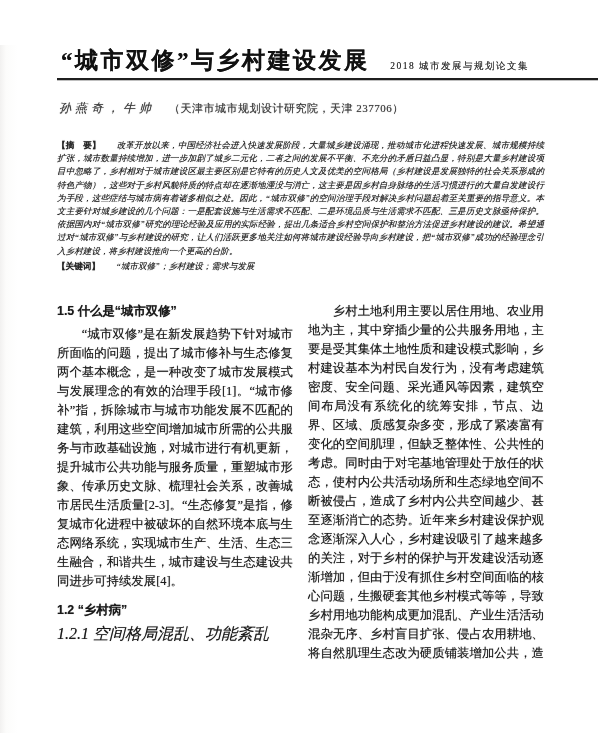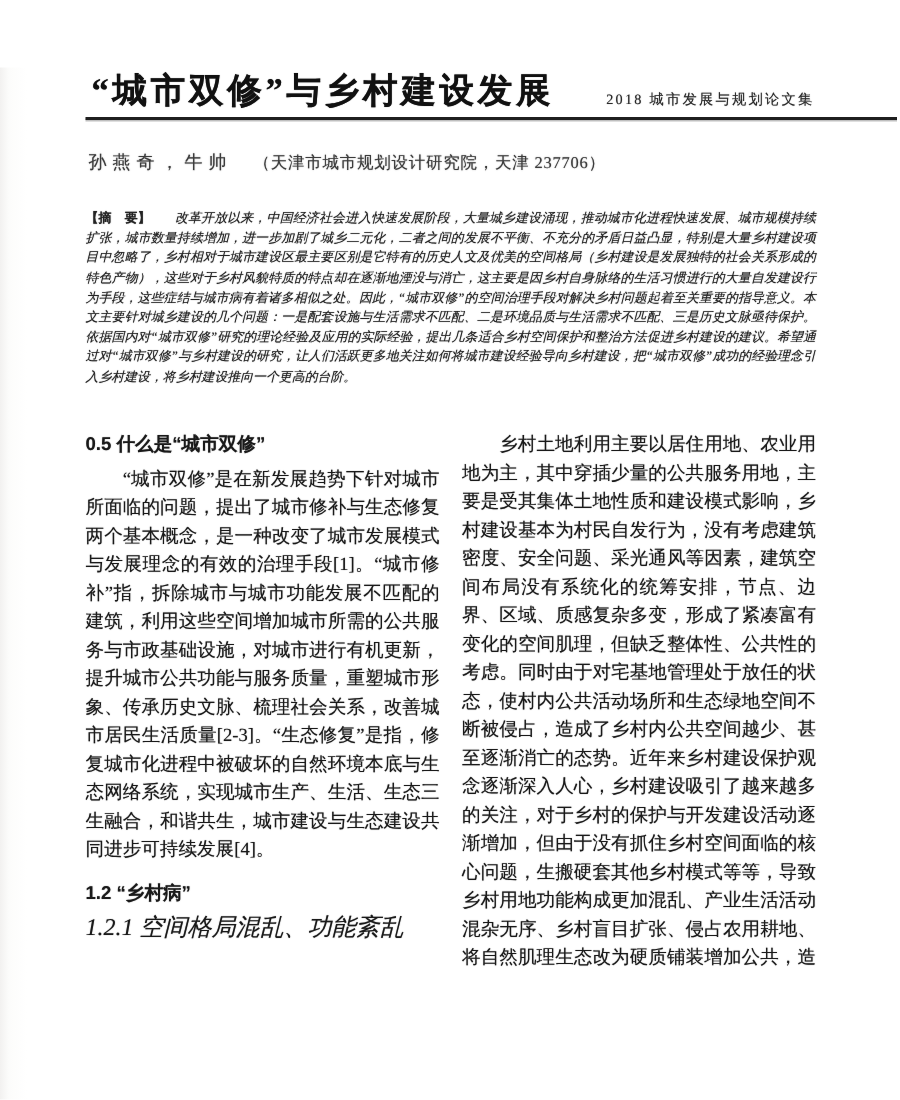--- a/index.html
+++ b/index.html
@@ -8,42 +8,42 @@
     background:#ffffff;
     font-family:"Liberation Serif","DejaVu Serif",serif;
     color:#1d1d1d;
   }
   .page{
     position:relative;width:600px;height:733px;
     background:linear-gradient(to right, #f2f1f0 0px, #fcfcfb 6px, #ffffff 18px);
   }
   
   .running-head{
-    position:absolute;top:15px;right:57px;
+    position:absolute;top:15px;right:71px;
     font-size:9.5px;letter-spacing:1.5px;color:#2b2b2b;
     text-shadow:0 0 0.6px rgba(70,70,70,.75);
   }
   .head-rule{
     position:absolute;top:33px;left:57px;width:541px;height:2px;
     background:#1f1f1f;box-shadow:0 1px 0 rgba(0,0,0,.25);
   }
   .content{padding:0 56px 0 57px;}
   
   .article-title{
     margin:45px 0 0 4px;
     font-size:23px;font-weight:bold;letter-spacing:2.5px;color:#111;
     text-shadow:0 0 0.5px rgba(40,40,40,.9);
   }
   .byline{
     margin:24px 0 0 2px;font-size:12px;color:#3c3c3c;
     letter-spacing:1px;
     text-shadow:0 0 0.8px rgba(90,90,90,.8);
     filter:blur(.2px);
   }
-  .byline .authors{letter-spacing:4px;margin-right:10px;}
+  .byline .authors{letter-spacing:4px;margin-right:10px;font-style:italic;}
   .byline .affiliation{font-size:11px;letter-spacing:.5px;}
   
   .abstract-block{
     margin:22px 0 0 0;
     font-size:8.6px;line-height:13.2px;text-align:justify;
     font-style:italic;color:#242424;
     text-shadow:0 0 0.7px rgba(80,80,80,.8);
     filter:blur(.15px);
   }
   .abstract-block .lbl{font-weight:bold;font-style:normal;margin-right:16px;}
@@ -77,25 +77,28 @@
 
     <div class="byline">
       <span class="authors">孙燕奇，牛帅</span>
       <span class="affiliation">（天津市城市规划设计研究院，天津 237706）</span>
     </div>
 
     <div class="abstract-block">
       <p style="margin:0;">
         <span class="lbl">【摘　要】</span><span>改革开放以来，中国经济社会进入快速发展阶段，大量城乡建设涌现，推动城市化进程快速发展、城市规模持续扩张，城市数量持续增加，进一步加剧了城乡二元化，二者之间的发展不平衡、不充分的矛盾日益凸显，特别是大量乡村建设项目中忽略了，乡村相对于城市建设区最主要区别是它特有的历史人文及优美的空间格局（乡村建设是发展独特的社会关系形成的特色产物），这些对于乡村风貌特质的特点却在逐渐地湮没与消亡，这主要是因乡村自身脉络的生活习惯进行的大量自发建设行为手段，这些症结与城市病有着诸多相似之处。因此，“城市双修”的空间治理手段对解决乡村问题起着至关重要的指导意义。本文主要针对城乡建设的几个问题：一是配套设施与生活需求不匹配、二是环境品质与生活需求不匹配、三是历史文脉亟待保护。依据国内对“城市双修”研究的理论经验及应用的实际经验，提出几条适合乡村空间保护和整治方法促进乡村建设的建议。希望通过对“城市双修”与乡村建设的研究，让人们活跃更多地关注如何将城市建设经验导向乡村建设，把“城市双修”成功的经验理念引入乡村建设，将乡村建设推向一个更高的台阶。</span>
       </p>
+      <p class="keywords-line" style="margin:2px 0 0 0;">
+        <span class="lbl">【关键词】</span><span>“城市双修”；乡村建设；需求与发展</span>
+      </p>
     </div>
 
     <div class="body-columns">
 
-      <h3 class="sec-h2">0.5 什么是“城市双修”</h3>
+      <h3 class="sec-h2">1.5 什么是“城市双修”</h3>
       <p>“城市双修”是在新发展趋势下针对城市所面临的问题，提出了城市修补与生态修复两个基本概念，是一种改变了城市发展模式与发展理念的有效的治理手段[1]。“城市修补”指，拆除城市与城市功能发展不匹配的建筑，利用这些空间增加城市所需的公共服务与市政基础设施，对城市进行有机更新，提升城市公共功能与服务质量，重塑城市形象、传承历史文脉、梳理社会关系，改善城市居民生活质量[2-3]。“生态修复”是指，修复城市化进程中被破坏的自然环境本底与生态网络系统，实现城市生产、生活、生态三生融合，和谐共生，城市建设与生态建设共同进步可持续发展[4]。</p>
 
       <h3 class="sec-h2">1.2 “乡村病”</h3>
 
       <h4 class="sec-h3">1.2.1 空间格局混乱、功能紊乱</h4>
       <p>乡村土地利用主要以居住用地、农业用地为主，其中穿插少量的公共服务用地，主要是受其集体土地性质和建设模式影响，乡村建设基本为村民自发行为，没有考虑建筑密度、安全问题、采光通风等因素，建筑空间布局没有系统化的统筹安排，节点、边界、区域、质感复杂多变，形成了紧凑富有变化的空间肌理，但缺乏整体性、公共性的考虑。同时由于对宅基地管理处于放任的状态，使村内公共活动场所和生态绿地空间不断被侵占，造成了乡村内公共空间越少、甚至逐渐消亡的态势。近年来乡村建设保护观念逐渐深入人心，乡村建设吸引了越来越多的关注，对于乡村的保护与开发建设活动逐渐增加，但由于没有抓住乡村空间面临的核心问题，生搬硬套其他乡村模式等等，导致乡村用地功能构成更加混乱、产业生活活动混杂无序、乡村盲目扩张、侵占农用耕地、将自然肌理生态改为硬质铺装增加公共，造成了自然生态的二次破坏，植入的功能与乡村实际需求不匹配不适应。</p>
 
     </div>
 
   </div>

